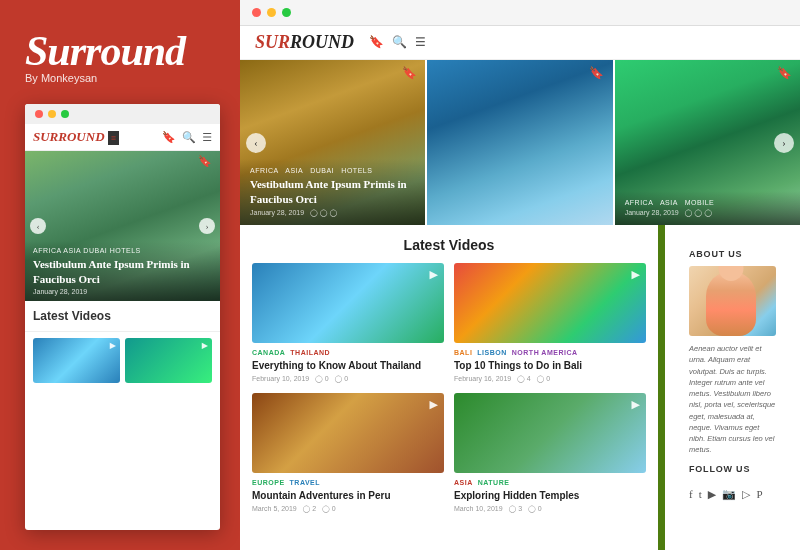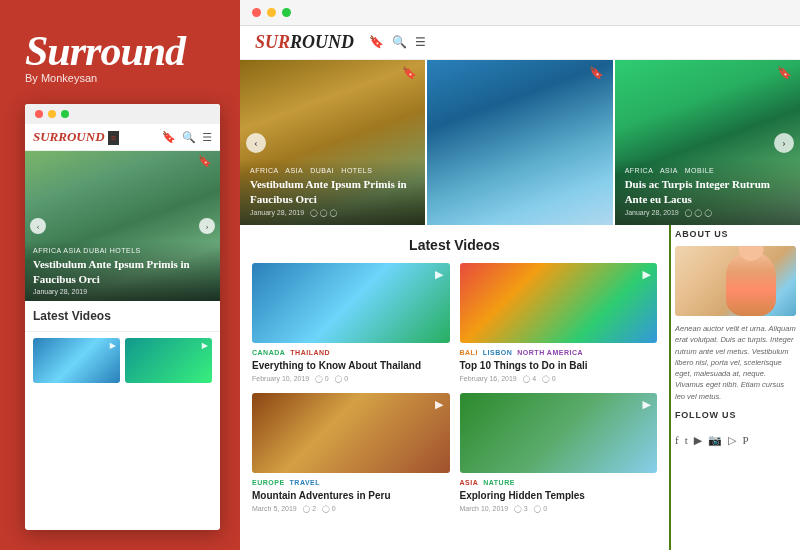--- a/index.html
+++ b/index.html
@@ -404,23 +404,23 @@
       margin-bottom: 3px;
     }
     .video-meta {
       font-size: 7px;
       color: #999;
       font-family: sans-serif;
     }
 
     
     .sidebar {
-      width: 131px;
-      padding: 4px;
-      border-left: 2px solid #4d7c0f;
+      width: 142px;
+      padding: 24px;
+      border-left: 7px solid #4d7c0f;
       overflow: hidden;
     }
     .sidebar-section-title {
       font-size: 9px;
       font-weight: 700;
       font-family: sans-serif;
       text-transform: uppercase;
       letter-spacing: 0.8px;
       color: #333;
       margin-bottom: 7px;
@@ -556,21 +556,20 @@
       </div>
     </div>
     <div class="hero-slide hero-slide-2">
       <div class="slide-bookmark">🔖</div>
     </div>
     <div class="hero-slide hero-slide-3">
       <div class="slide-arrow-right">›</div>
       <div class="slide-bookmark">🔖</div>
       <div class="slide-overlay">
         <div class="slide-tags">AFRICA &nbsp; ASIA &nbsp; MOBILE</div>
-        <div class="slide-title">Duis ac Turpis Integer Rutrum Ante eu Lacus</div>
         <div class="slide-date">January 28, 2019 &nbsp; ◯ ◯ ◯</div>
       </div>
     </div>
   </div>
 
   <div class="main-content">
     <div class="content-area">
       <div class="section-title">Latest Videos</div>
       <div class="video-grid">
 

